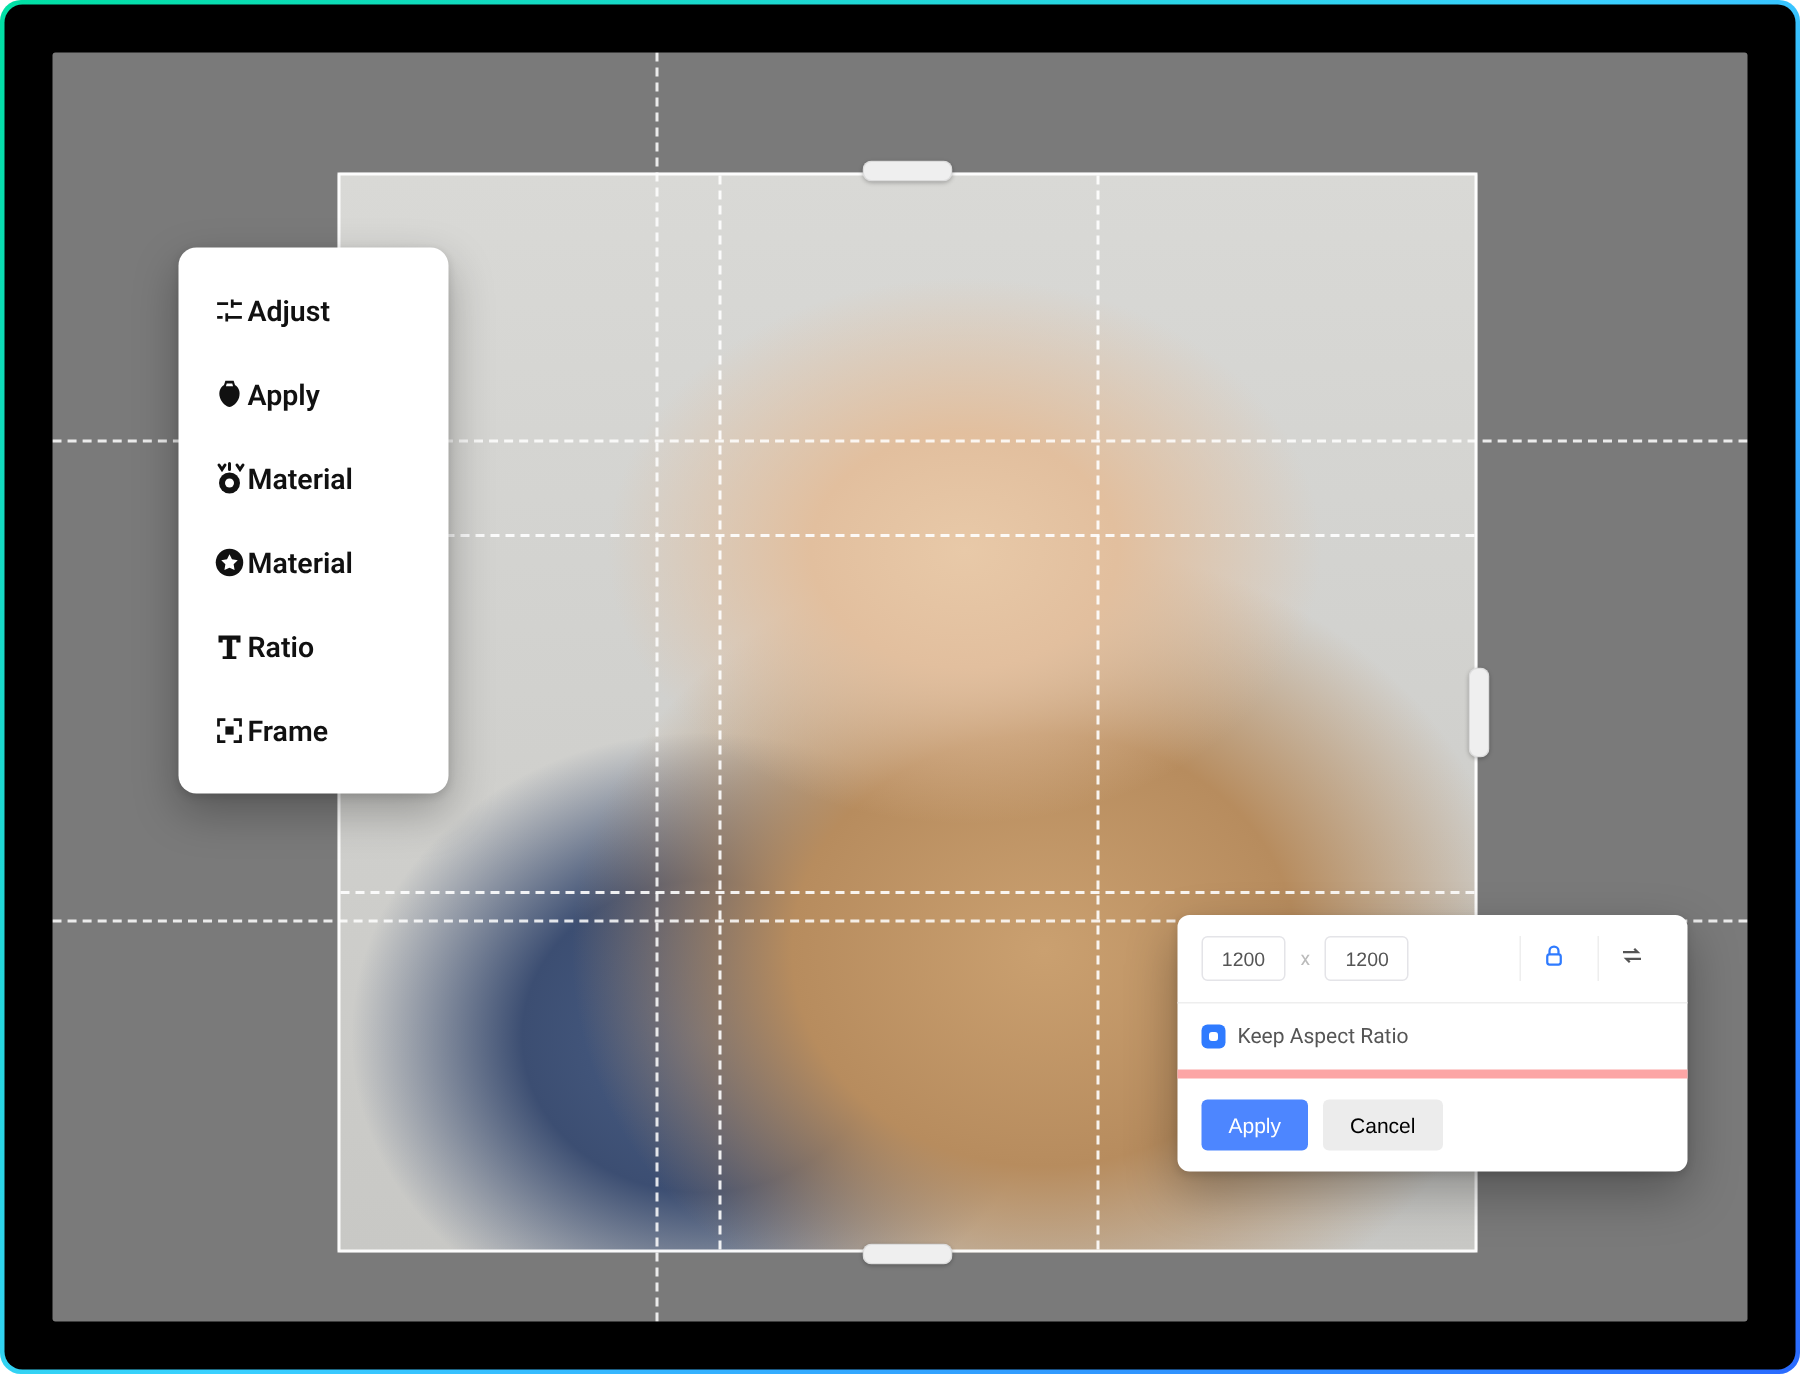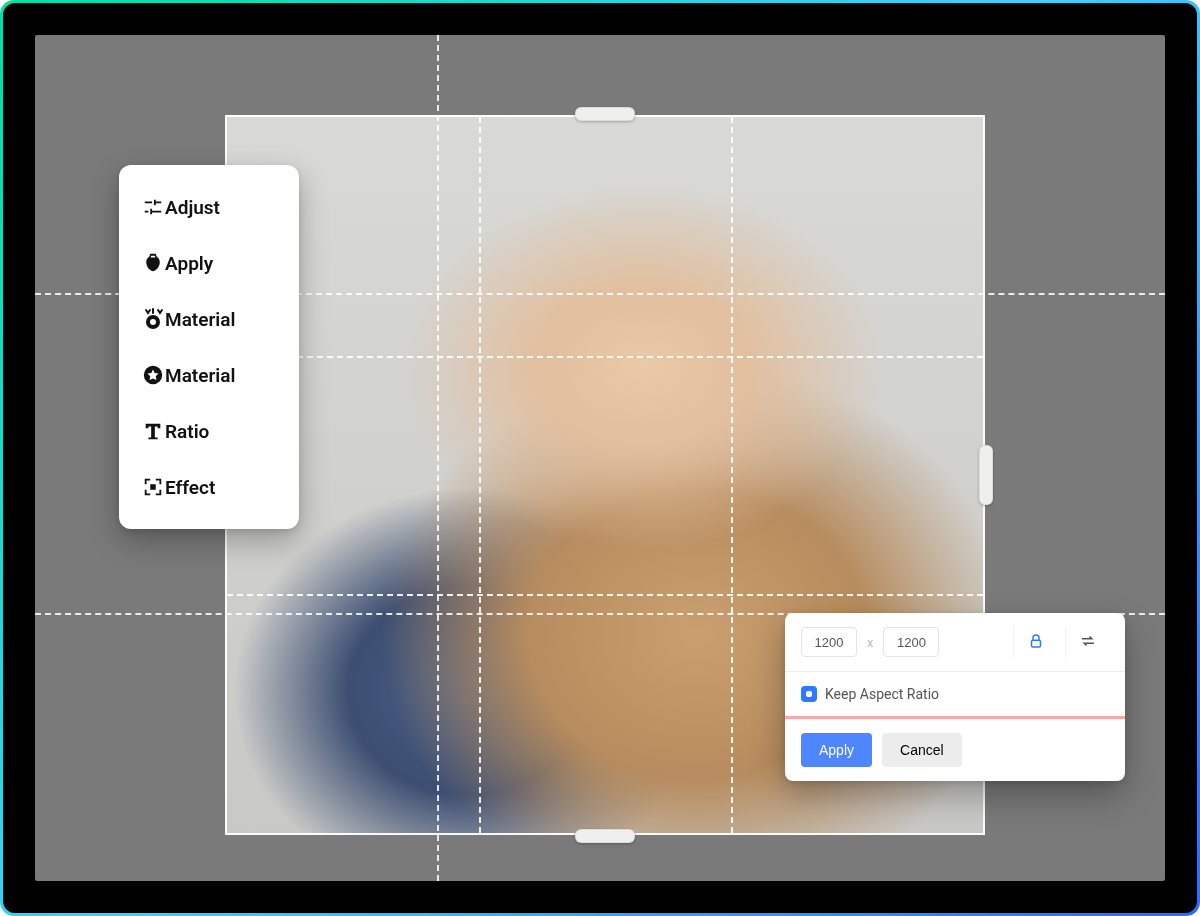--- a/index.html
+++ b/index.html
@@ -105,21 +105,21 @@
     right: 40px; bottom: 100px;
     width: 340px;
     background: #fff;
     border-radius: 8px;
     box-shadow: 0 14px 34px rgba(0,0,0,0.30), 0 2px 6px rgba(0,0,0,0.12);
     font-size: 14px;
     color: #333;
   }
   .sp-row { display:flex; align-items:center; padding: 14px 16px; gap: 8px; }
   .sp-row.top { border-bottom: 1px solid #eee; }
-  .sp-row.mid { border-bottom: 3px solid #fca5a5; }
+  .sp-row.mid { border-bottom: 6px solid #fca5a5; }
   .dim-input {
     width: 56px; height: 30px;
     border: 1px solid #e4e4e8;
     border-radius: 4px;
     text-align: center;
     font-size: 13px;
     color: #555;
     background: #fff;
   }
   .x-sep { color: #bbb; font-size: 13px; padding: 0 2px; }
@@ -230,21 +230,21 @@
           <span>Ratio</span>
         </div>
 
         <div class="tool-item">
           <span class="icon">
             <svg viewBox="0 0 24 24" width="22" height="22">
                 <path d="M3 3h6v2H5v4H3V3zm18 0v6h-2V5h-4V3h6zM3 21v-6h2v4h4v2H3zm18 0h-6v-2h4v-4h2v6z"></path>
                 <rect x="9" y="9" width="6" height="6"></rect>
               </svg>
           </span>
-          <span>Effect</span>
+          <span>Frame</span>
         </div>
 
       </div>
 
       <div class="size-panel">
         <div class="sp-row top">
           <input class="dim-input" value="1200" style="">
           <span class="x-sep">x</span>
           <input class="dim-input" value="1200" style="">
           <div class="sp-spacer"></div>

